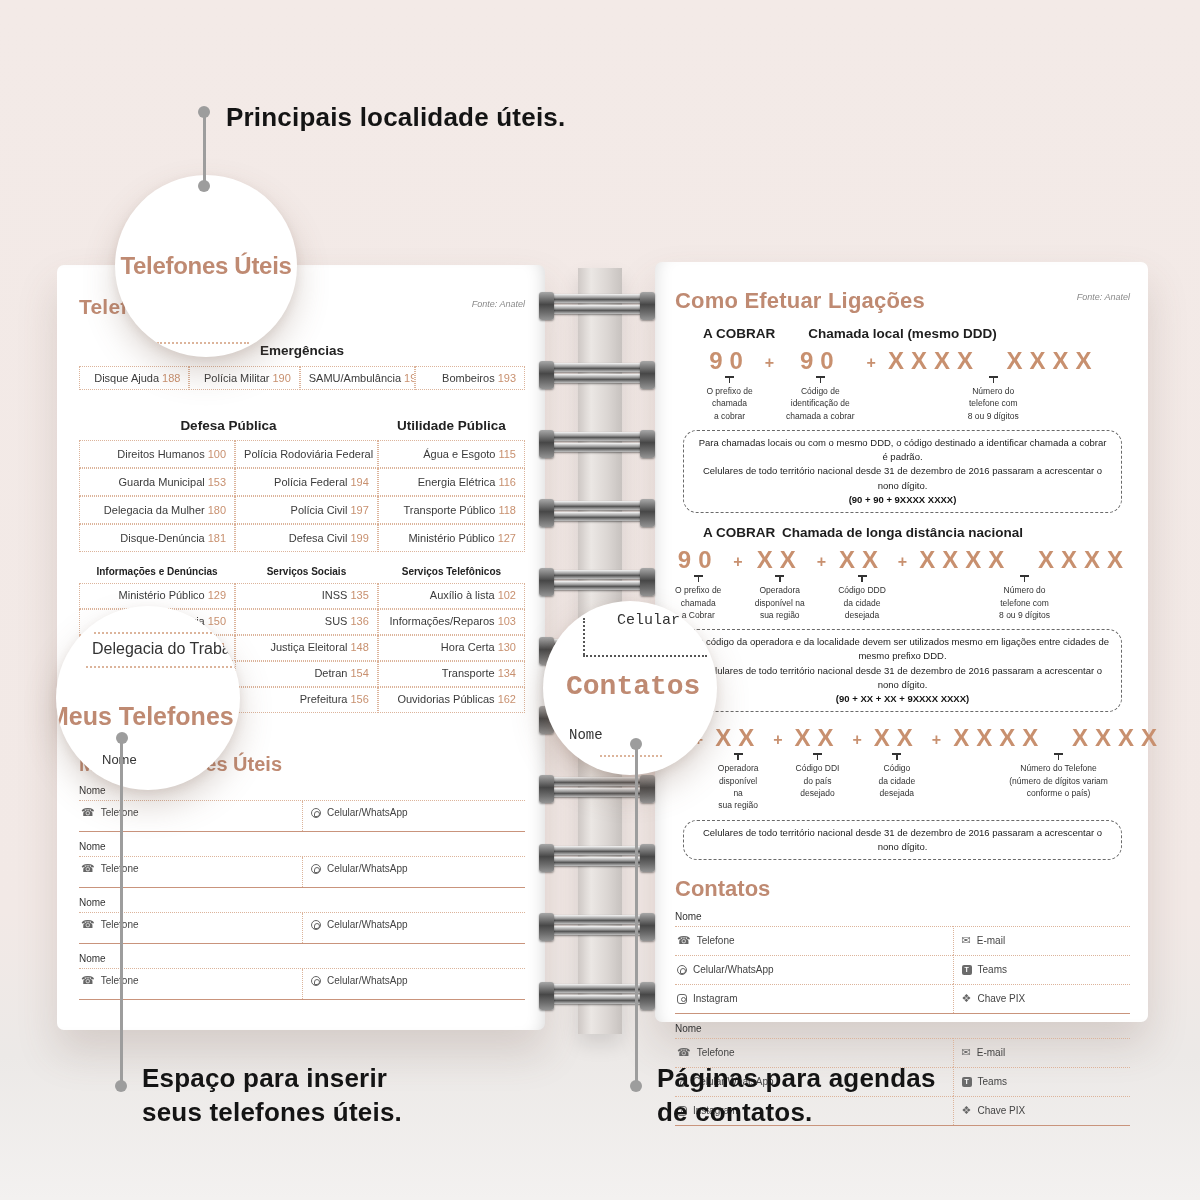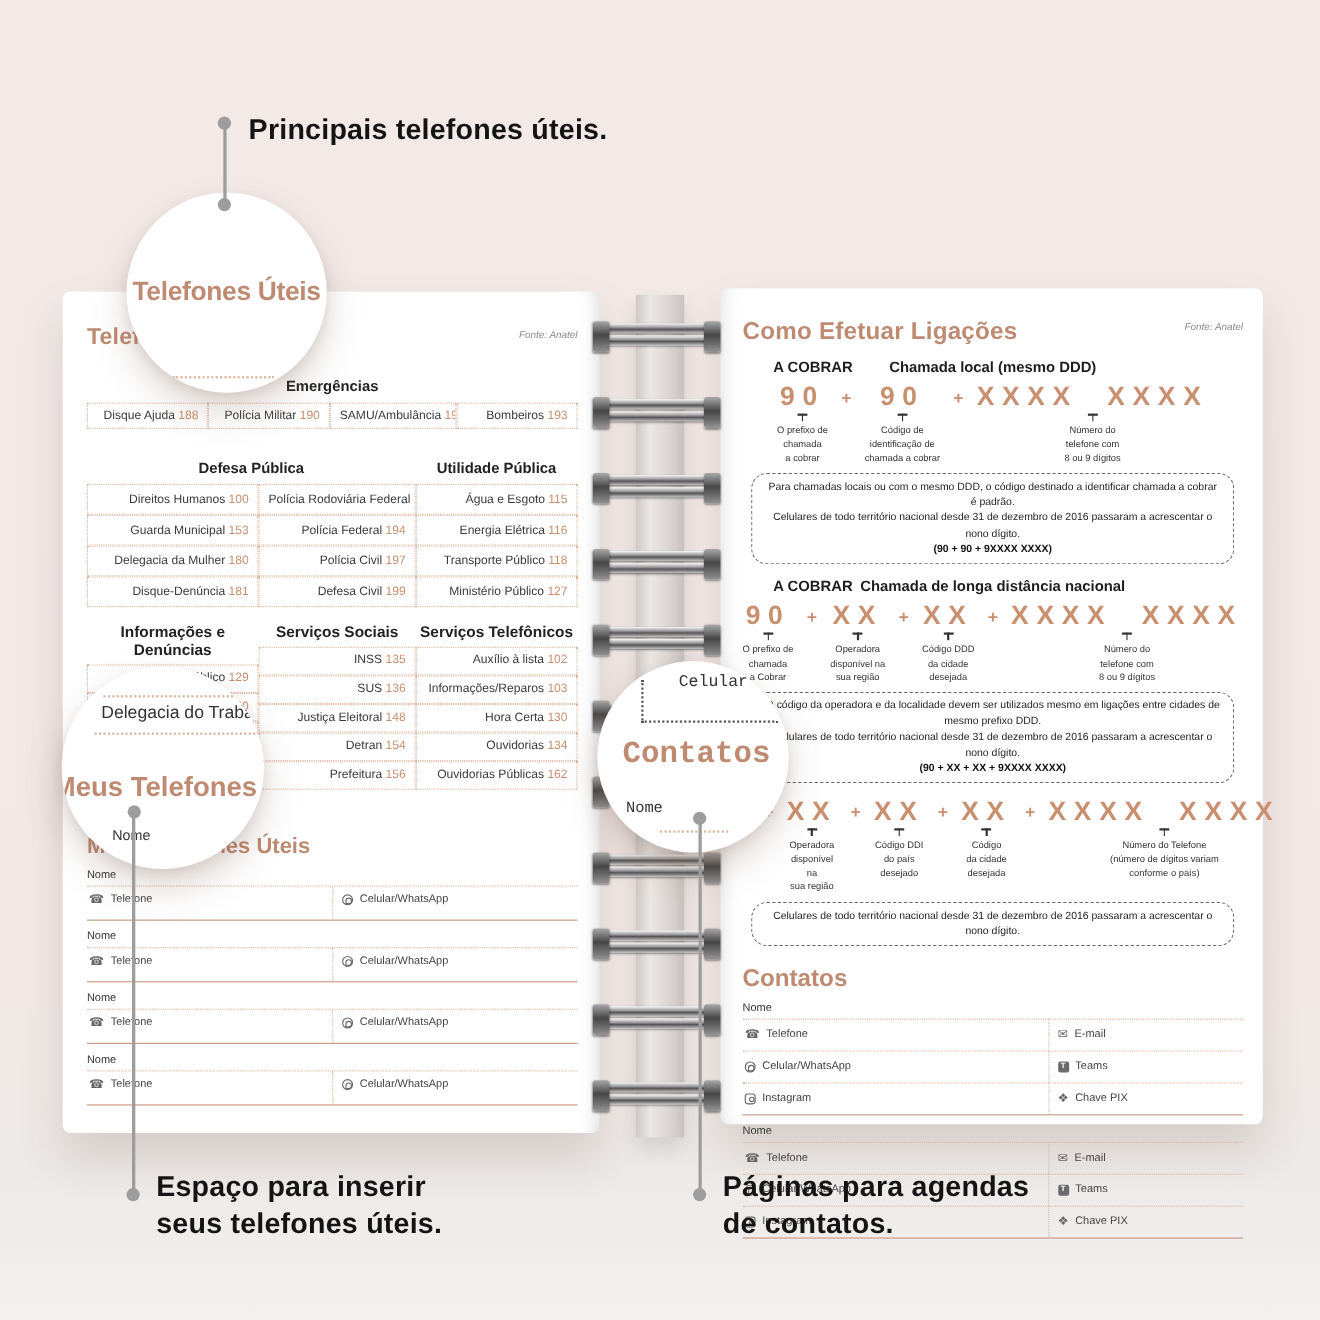--- a/index.html
+++ b/index.html
@@ -34,21 +34,21 @@
   .emg-grid{display:grid;grid-template-columns:1fr 1fr 1.04fr 1fr;margin-top:8px;}
   .cell{border:1px dotted var(--rose-border);padding:5px 8px;font-size:11px;color:#3b3b3b;
     text-align:right;background:#fff;white-space:nowrap;overflow:hidden;}
   .cell .num{color:var(--rose-num);margin-left:3px;}
   .dp-grid{display:grid;grid-template-columns:35% 32% 33%;margin-top:28px;}
   .dp-grid .col-head{font-size:13.5px;font-weight:bold;color:#222;text-align:center;padding-bottom:7px;border:none;background:none;}
   .dp-grid .span2{grid-column:1/3;}
   .dp-grid .cell{padding:7px 8px;}
   .tri-wrap{display:flex;margin-top:14px;}
   .tri-col{display:flex;flex-direction:column;}
-  .tri-col .col-head{font-size:14px;font-weight:bold;color:#222;text-align:center;padding-bottom:6px;}
+  .tri-col .col-head{font-size:10px;font-weight:bold;color:#222;text-align:center;padding-bottom:6px;}
   .tri-col .cell{padding:5px 8px;height:26px;}
   .t1{width:35%;} .t2{width:32%;} .t3{width:33%;}
 
   .meus-title{font-size:20px;font-weight:bold;color:var(--rose);margin-top:40px;}
   .nome{font-size:10px;color:#333;margin:9px 0 4px 0;}
   .mt-row{display:grid;grid-template-columns:1fr 1fr;border-top:1px dotted var(--rose-border);
     border-bottom:1px solid var(--rose-solid);}
   .mt-cell{padding:6px 6px 13px 2px;font-size:10px;color:#444;display:flex;gap:6px;align-items:center;}
   .mt-cell + .mt-cell{border-left:1px dotted var(--rose-border);padding-left:8px;}
 
@@ -232,21 +232,21 @@
         <div class="cell"><span>SUS</span><span class="num">136</span></div>
         <div class="cell"><span>Justiça Eleitoral</span><span class="num">148</span></div>
         <div class="cell"><span>Detran</span><span class="num">154</span></div>
         <div class="cell"><span>Prefeitura</span><span class="num">156</span></div>
       </div>
       <div class="tri-col t3">
         <div class="col-head">Serviços Telefônicos</div>
         <div class="cell"><span>Auxílio à lista</span><span class="num">102</span></div>
         <div class="cell"><span>Informações/Reparos</span><span class="num">103</span></div>
         <div class="cell"><span>Hora Certa</span><span class="num">130</span></div>
-        <div class="cell"><span>Ouvidorias</span><span class="num">134</span></div>
+        <div class="cell"><span>Transporte</span><span class="num">134</span></div>
         <div class="cell"><span>Ouvidorias Públicas</span><span class="num">162</span></div>
       </div>
     </div>
 
     <div class="meus-title">Meus Telefones Úteis</div>
 
     <div class="nome">Nome</div>
     <div class="mt-row">
       <div class="mt-cell">
           <span class="ic">☎</span>
@@ -502,21 +502,21 @@
     <div class="b3-dot-v"></div>
     <div class="b3-dot-h"></div>
     <div class="b3-title">Contatos</div>
     <div class="b3-nome">Nome</div>
     <div class="b3-dot-b"></div>
   </div>
 
   <div class="vline" id="line1"></div>
   <div class="dot" id="dot1a"></div>
   <div class="dot" id="dot1b"></div>
-  <div class="caption" id="cap-top">Principais telefones úteis.</div>
+  <div class="caption" id="cap-top">Principais localidade úteis.</div>
 
   <div class="vline" id="line2"></div>
   <div class="dot" id="dot2a"></div>
   <div class="dot" id="dot2b"></div>
   <div class="caption pre" id="cap-bl">Espaço para inserir
 seus telefones úteis.</div>
 
   <div class="vline" id="line3"></div>
   <div class="dot" id="dot3a"></div>
   <div class="dot" id="dot3b"></div>

